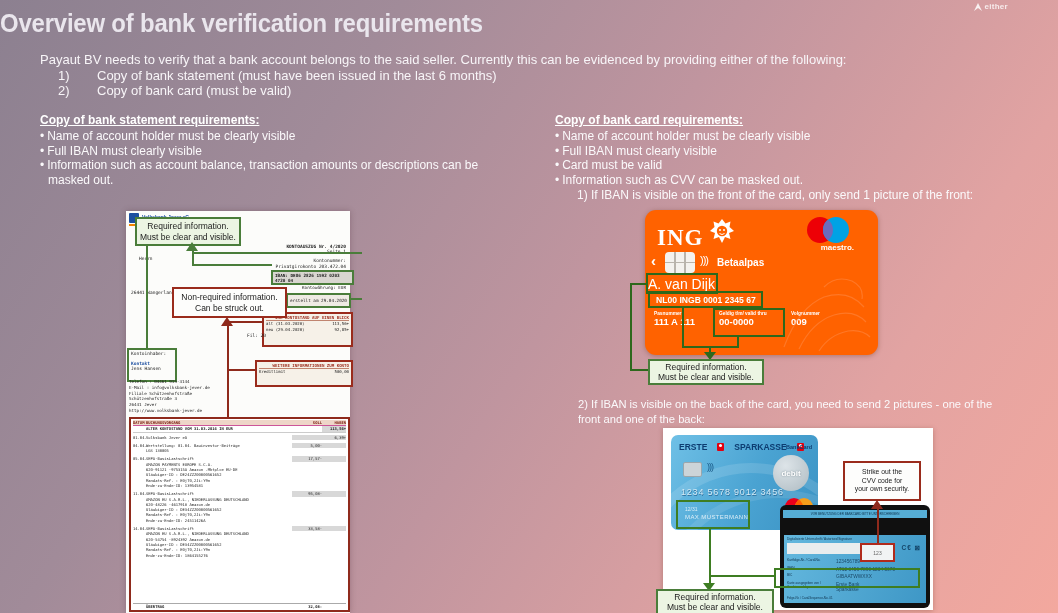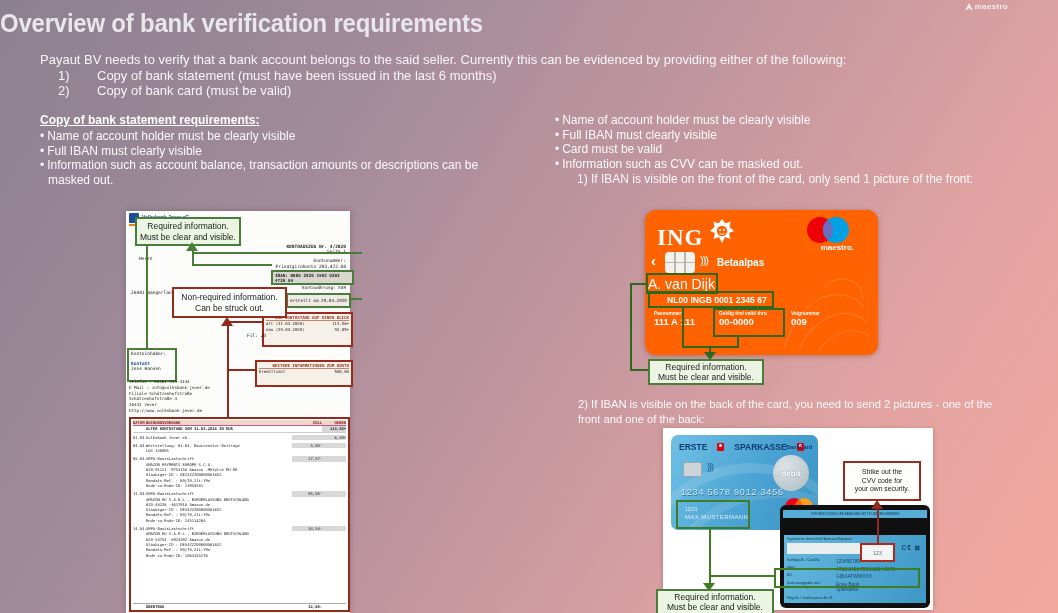--- a/index.html
+++ b/index.html
@@ -71,21 +71,21 @@
   .ing-lion{left:64px;top:8px;}
   .maestro{right:26px;top:6px;}
   .maestro-txt{right:24px;top:33px;font-size:8px;font-weight:bold;}
   .chev{left:6px;top:42px;font-size:15px;font-weight:bold;}
   .chip{left:20px;top:42px;width:30px;height:21px;background:#f4f2ee;border-radius:4px;overflow:hidden;}
   .chip i{position:absolute;background:#b9b4ac;}
   .ctl{left:55px;top:44px;font-size:11px;letter-spacing:-1px;}
   .betaalpas{left:72px;top:47px;font-size:10px;font-weight:bold;}
   .ing-gbox{border:2.5px solid #2e681c;}
   .ing-holder{left:1px;top:63px;width:68px;height:17px;font-size:14px;display:flex;align-items:center;}
-  .ing-iban{left:3px;top:81px;width:105px;height:13px;font-size:8.6px;font-weight:bold;display:flex;align-items:center;padding-left:17px;}
+  .ing-iban{left:3px;top:81px;width:105px;height:13px;font-size:8.6px;font-weight:bold;display:flex;align-items:center;padding-left:6px;}
   .fld-l{font-size:4.8px;font-weight:bold;}
   .fld-v{font-size:9.5px;font-weight:bold;}
   .fld1{left:9px;top:101px;}
   .fld2{left:68px;top:98px;width:64px;height:24px;padding:1px 0 0 4px;}
   .fld3{left:146px;top:101px;}
   .lionwm{right:4px;bottom:2px;opacity:.65;}
   
   .erste-img{position:absolute;left:663px;top:428px;width:270px;height:182px;background:#fff;
     box-shadow:0 1px 5px rgba(90,40,20,.3);}
   .erste-img .abs{position:absolute;}
@@ -141,21 +141,21 @@
 </style>
 </head>
 <body>
 
 <div class="page">
 
   <div class="payaut">
     <svg width="8" height="8" viewBox="0 0 8 8">
         <polygon points="0,8 4,0 8,8 4,5" fill="rgba(255,255,255,.85)"></polygon>
       </svg>
-    <span>maestro</span>
+    <span>either</span>
   </div>
   <div class="title">Overview of bank verification requirements</div>
   <div class="intro">Payaut BV needs to verify that a bank account belongs to the said seller. Currently this can be evidenced by providing either of the following:</div>
   <div class="numlist">
     <div class="numrow">
       <span class="n">1)</span>
       <span>Copy of bank statement (must have been issued in the last 6 months)</span>
     </div>
     <div class="numrow">
       <span class="n">2)</span>
@@ -166,20 +166,21 @@
   <div class="col left">
     <h3>Copy of bank statement requirements:</h3>
     <ul>
       <li>Name of account holder must be clearly visible</li>
       <li>Full IBAN must clearly visible</li>
       <li>Information such as account balance, transaction amounts or descriptions can be masked out.</li>
     </ul>
   </div>
 
   <div class="col right">
+    <h3>Copy of bank card requirements:</h3>
     <ul>
       <li>Name of account holder must be clearly visible</li>
       <li>Full IBAN must clearly visible</li>
       <li>Card must be valid</li>
       <li>Information such as CVV can be masked out.</li>
     </ul>
     <div class="subnote">1) If IBAN is visible on the front of the card, only send 1 picture of the front:</div>
   </div>
 
   <div class="noteback">

